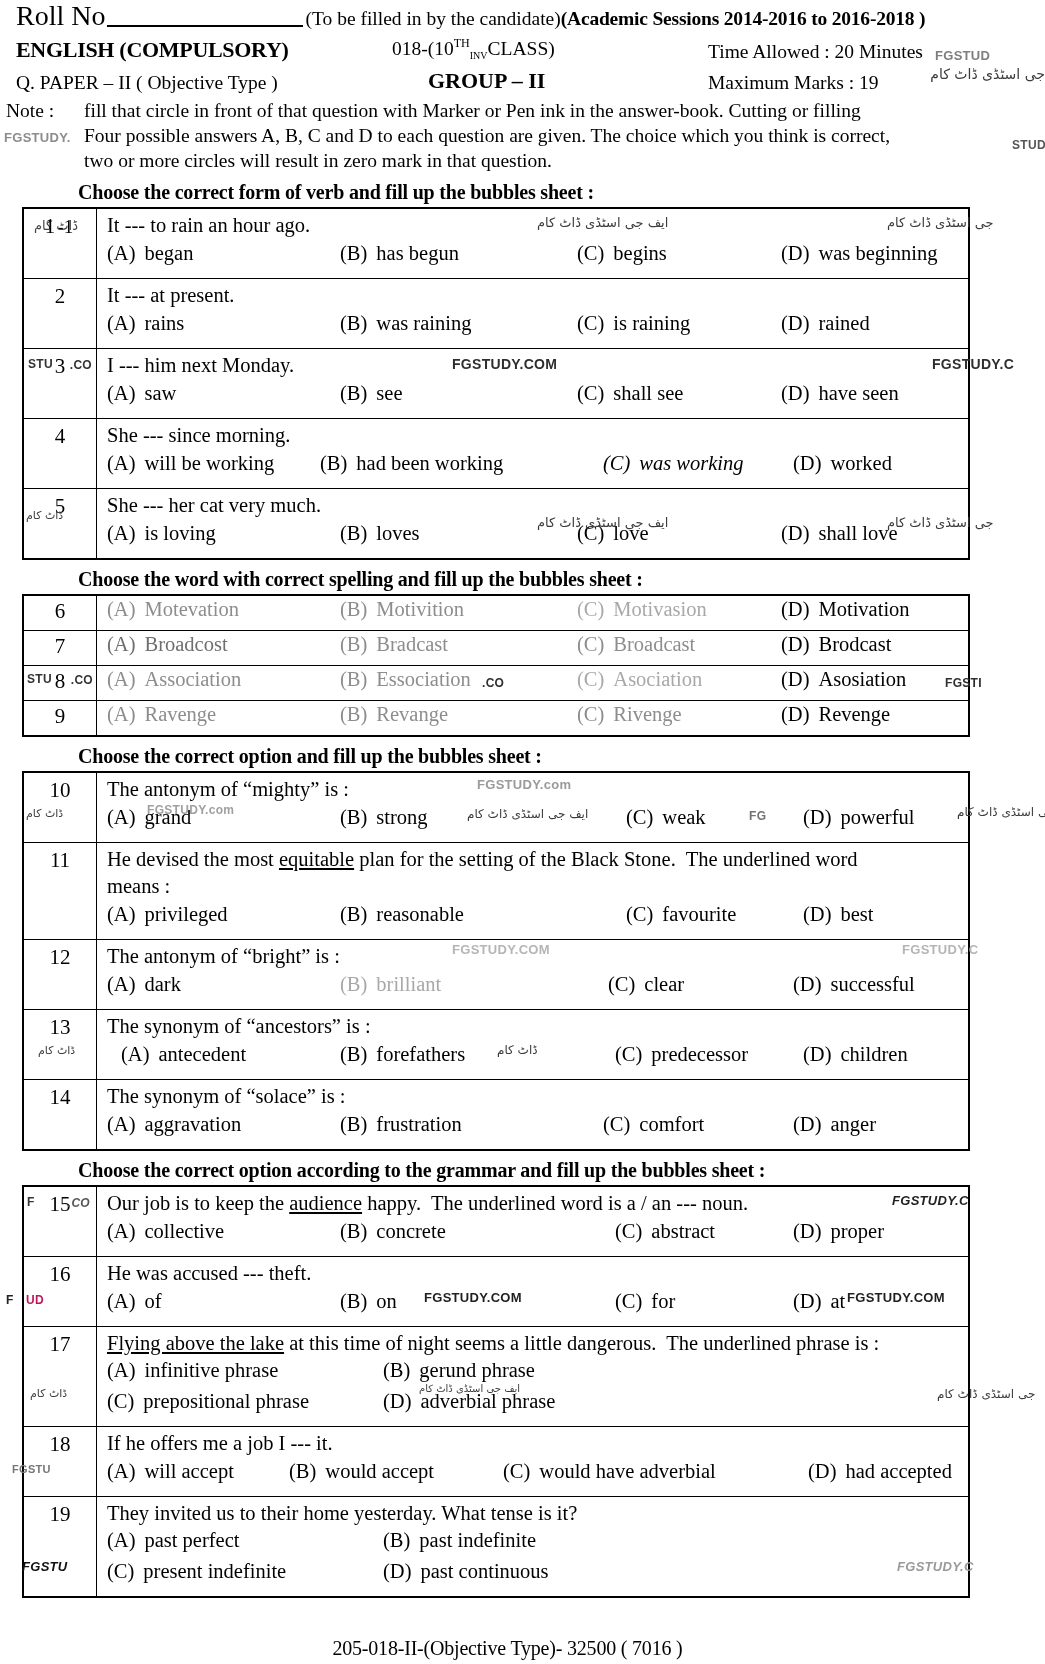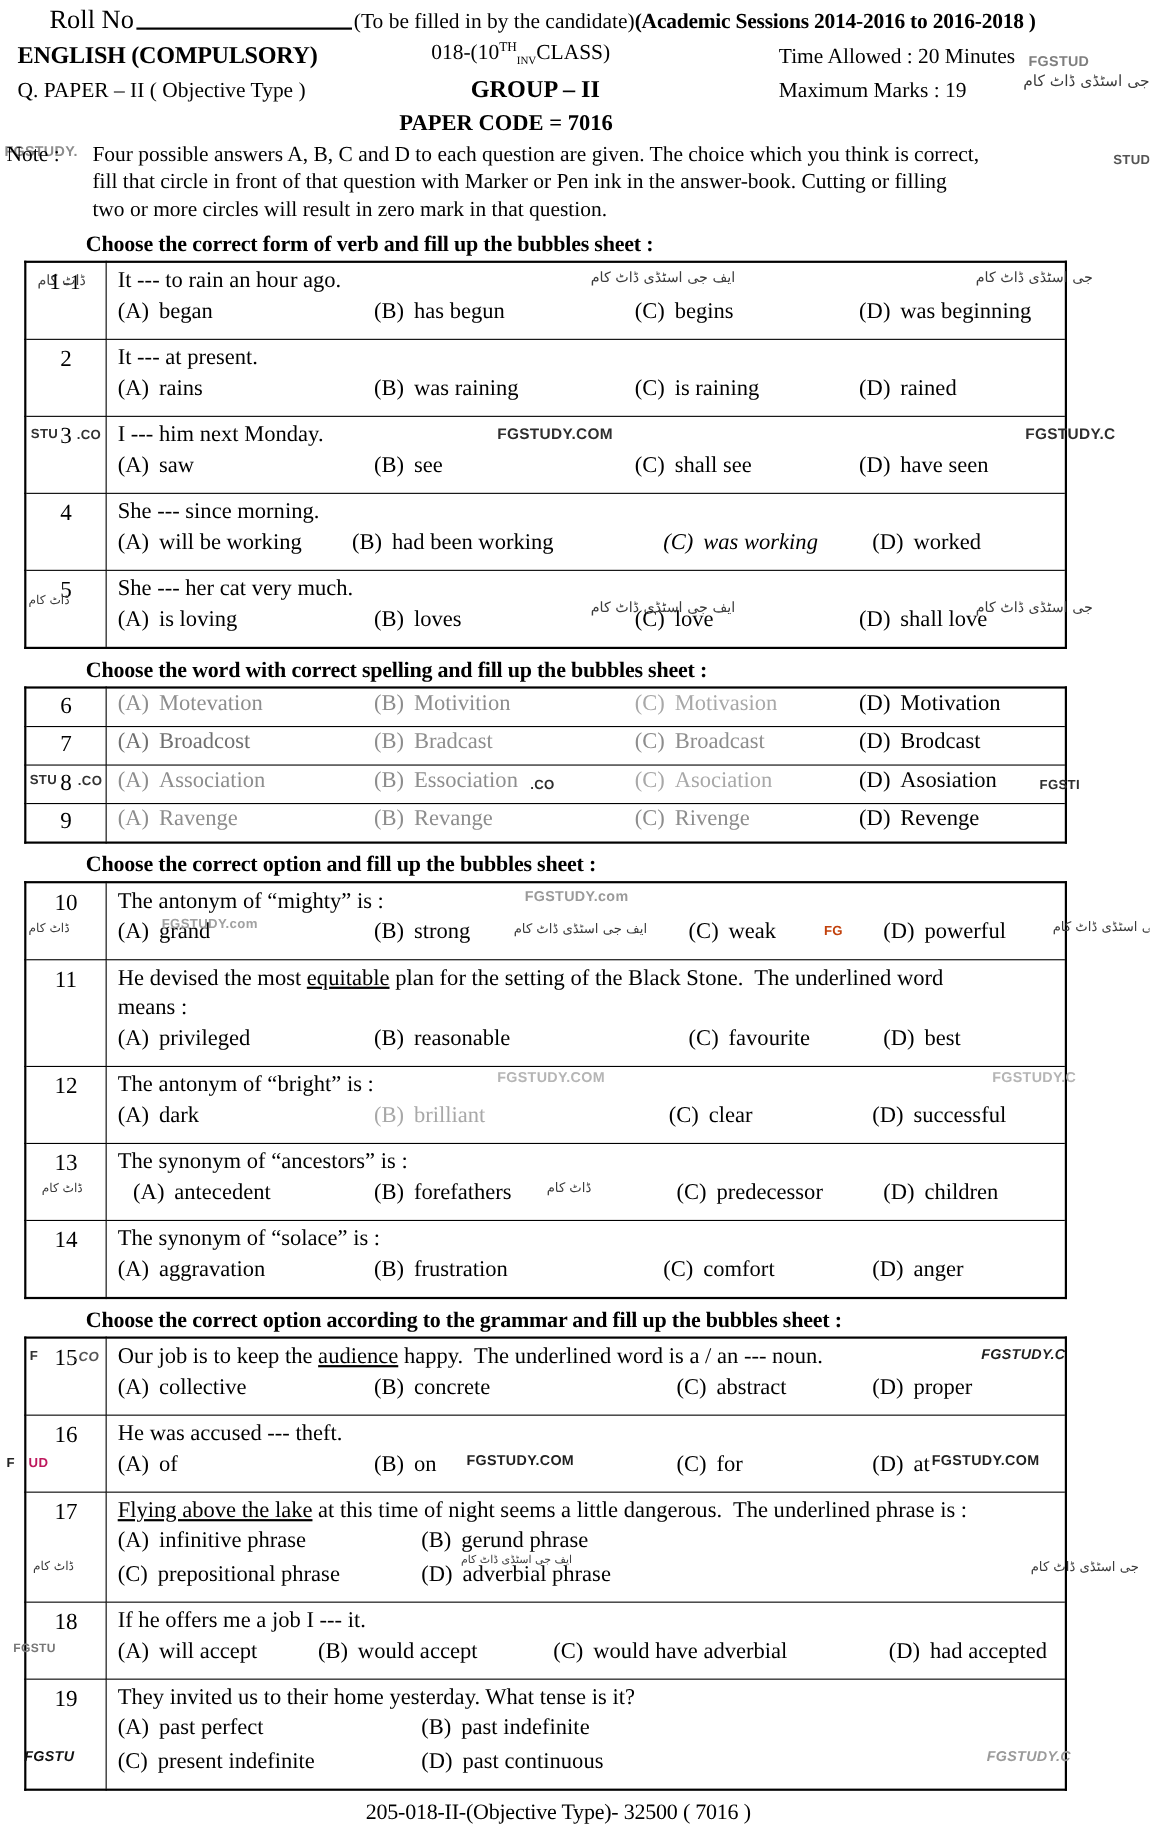--- a/index.html
+++ b/index.html
@@ -33,21 +33,21 @@
     align-items: flex-end;
     font-size: 19.5px;
     line-height: 1.0;
     white-space: nowrap;
   }
   .r1 { height: 30px; }
   .r2 { height: 31px; }
   .r3 { height: 31px; }
   .r4 { height: 30px; }
 
-  .roll-label { font-size: 24px; margin-left: 29px; }
+  .roll-label { font-size: 28px; }
   .roll-blank {
     display: inline-block;
     width: 196px;
     border-bottom: 2.5px solid #000;
     margin: 0 2px -2px 2px;
     height: 18px;
   }
   .tobe { font-size: 19.5px; }
   .acad { font-weight: bold; font-size: 19.5px; letter-spacing: -0.2px; }
 
@@ -197,35 +197,32 @@
       <span class="hdr-mid"><span>018-(10</span><sup class="th">TH</sup><sub class="ins">INV</sub><span>CLASS)</span></span>
       <span class="hdr-right">Time Allowed : 20 Minutes</span>
     </div>
 
     <div class="hdr-row r3">
       <span class="hdr-left">Q. PAPER – II ( Objective Type )</span>
       <span class="hdr-mid2 grp">GROUP – II</span>
       <span class="hdr-right">Maximum Marks : 19</span>
     </div>
 
-    <div class="hdr-row r4">
-      <span class="hdr-code pcode">PAPER CODE  = 7016</span>
-    </div>
 
     <span class="wm" style="left:935px; top:48px; font-size:13px; color:#7e7e7e;">FGSTUD</span>
     <span class="wm-urdu" style="right:0px; top:66px; font-size:14px;">جی اسٹڈی ڈاٹ کام</span>
     <span class="wm" style="left:4px; top:130px; font-size:13px; color:#8c8c8c;">FGSTUDY.</span>
     <span class="wm" style="left:1012px; top:138px; font-size:12px; color:#555;">STUDY.C</span>
   </div>
 
   <div class="note-wrap">
     <span class="note-label">Note :</span>
     <div class="note-body">
+      <p>fill  that  circle  in front of that question with Marker  or  Pen ink in the answer-book.   Cutting or filling</p>
       <p>Four possible answers A, B, C and D to each question are given.  The choice which you think is correct,</p>
-      <p>fill  that  circle  in front of that question with Marker  or  Pen ink in the answer-book.   Cutting or filling</p>
       <p>two or more circles will result in  zero mark in that question.</p>
     </div>
   </div>
 
   <div class="sec-head">Choose the correct form of verb and fill up the bubbles sheet  :</div>
 
   <table class="qtable">
     <tbody>
         <tr>
       <td class="num-cell">
@@ -390,21 +387,21 @@
         <div class="stem">The antonym of “mighty” is  :</div>
         <div class="opts">
           <span class="opt ca"><span class="lt">(A)</span><span>grand</span></span>
           <span class="opt cb"><span class="lt">(B)</span><span>strong</span></span>
           <span class="opt" style="left:523px;"><span class="lt">(C)</span><span>weak</span></span>
           <span class="opt" style="left:700px;"><span class="lt">(D)</span><span>powerful</span></span>
         </div>
         <span class="wm" style="left:380px; top:4px; font-size:13px; color:#9a9a9a;">FGSTUDY.com</span>
         <span class="wm" style="left:50px; top:30px; font-size:12px; color:#a0a0a0;">FGSTUDY.com</span>
         <span class="wm-urdu" style="left:370px; top:34px; font-size:12px;">ایف جی اسٹڈی ڈاٹ کام</span>
-        <span class="wm" style="left:652px; top:36px; font-size:12px; color:#c2410c;">FG</span>
+        <span class="wm" style="left:652px; top:36px; font-size:12px; color:#737373;">FG</span>
         <span class="wm-urdu" style="left:860px; top:32px; font-size:12px;">جی اسٹڈی ڈاٹ کام</span>
       </td>
     </tr>
 
     <tr>
       <td class="num-cell">
         <span>11</span>
       </td>
       <td class="body-cell">
         <div class="stem">He devised the most <span class="u">equitable</span> plan for the setting of the Black Stone.&nbsp; The underlined word</div>

